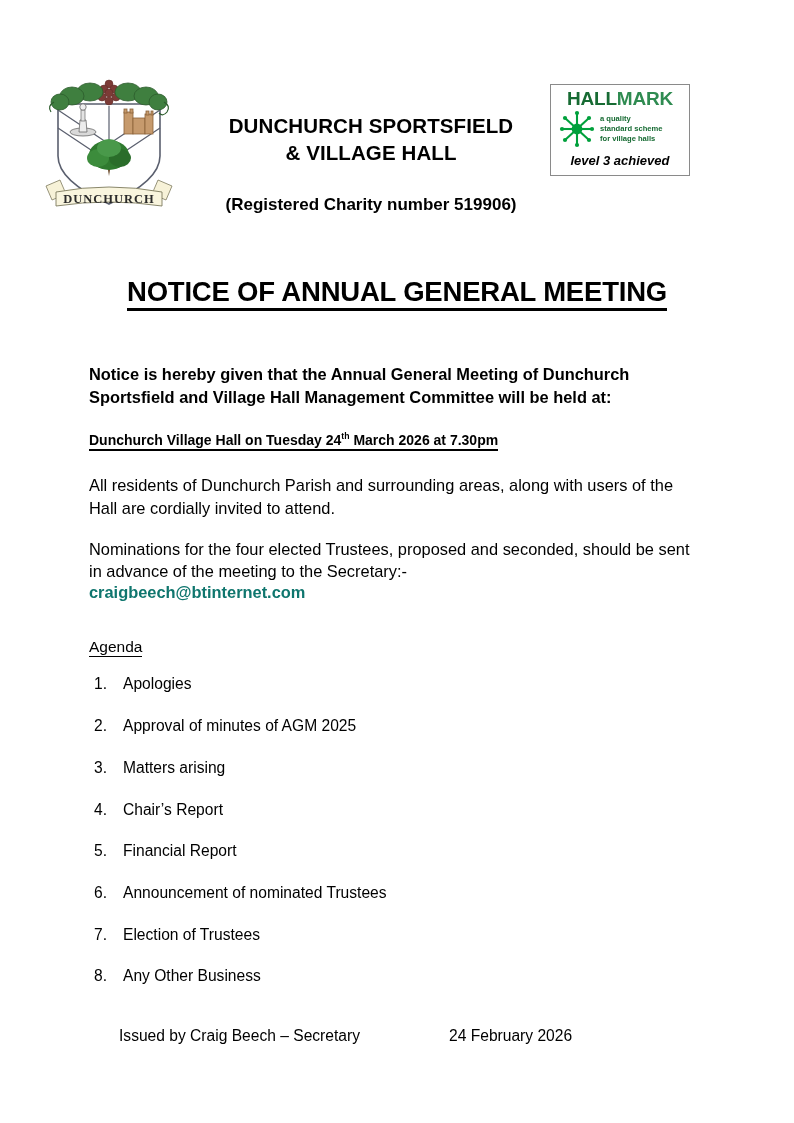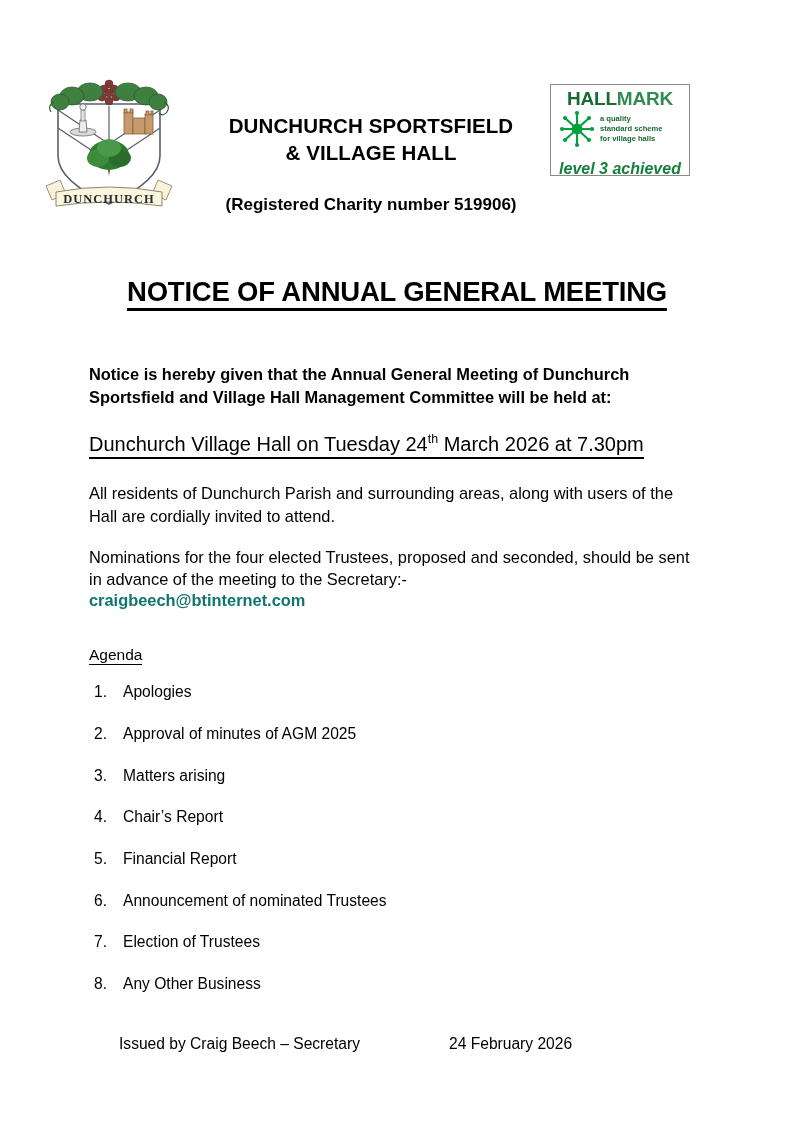--- a/index.html
+++ b/index.html
@@ -110,25 +110,25 @@
   .hm-desc {
     flex: 1 1 auto;
     font-size: 7.6px;
     line-height: 1.32;
     color: #176b33;
     font-weight: bold;
     padding-left: 3px;
   }
   .hm-level {
     text-align: center;
-    font-size: 16px;
+    font-size: 13px;
     font-style: italic;
     font-weight: bold;
-    color: #15803d;
-    margin-top: 12px;
+    color: #000000;
+    margin-top: 5px;
   }
 
   
   .notice-title {
     position: absolute;
     left: 47px;
     top: 276px;
     width: 700px;
     text-align: center;
     font-size: 27.5px;
@@ -154,22 +154,22 @@
     line-height: 1.38;
   }
   p.bold { font-weight: bold; }
 
   .gap-lg { height: 23px; }
   .gap-md { height: 18px; }
   .gap-sm { height: 12px; }
 
   .venue-line {
     margin: 0;
-    font-size: 20px;
-    font-weight: normal;
+    font-size: 14px;
+    font-weight: bold;
     display: inline-block;
     border-bottom: 2px solid #000;
     padding-bottom: 0;
     line-height: 1.3;
   }
   .venue-line sup {
     font-size: 0.62em;
     vertical-align: super;
     line-height: 0;
   }

